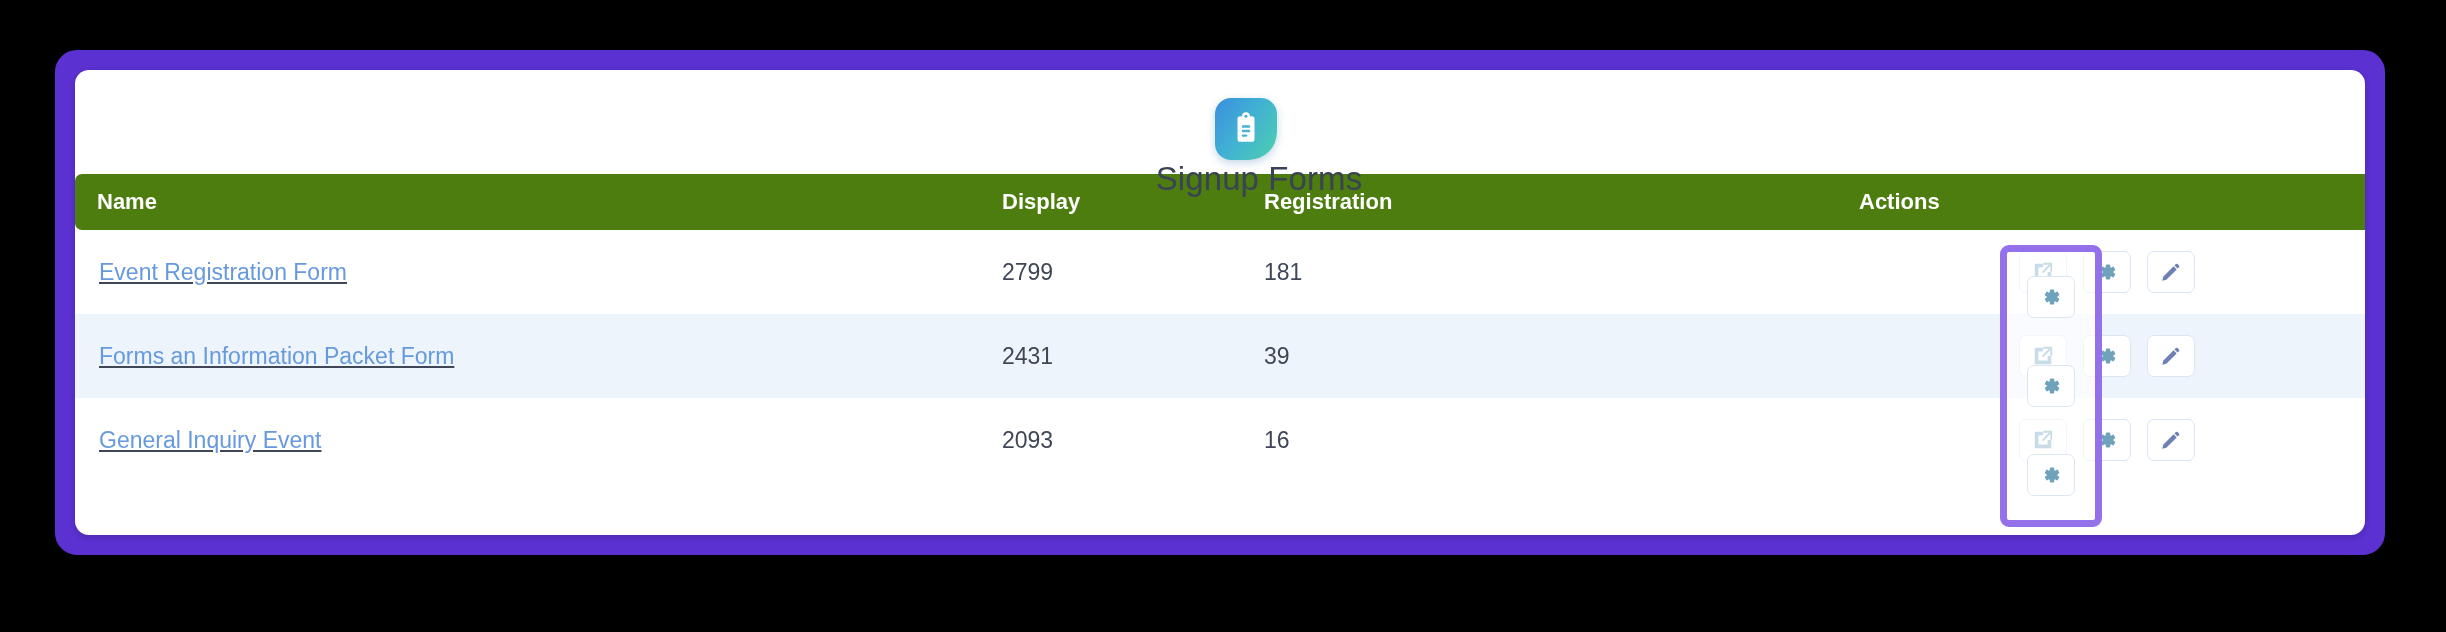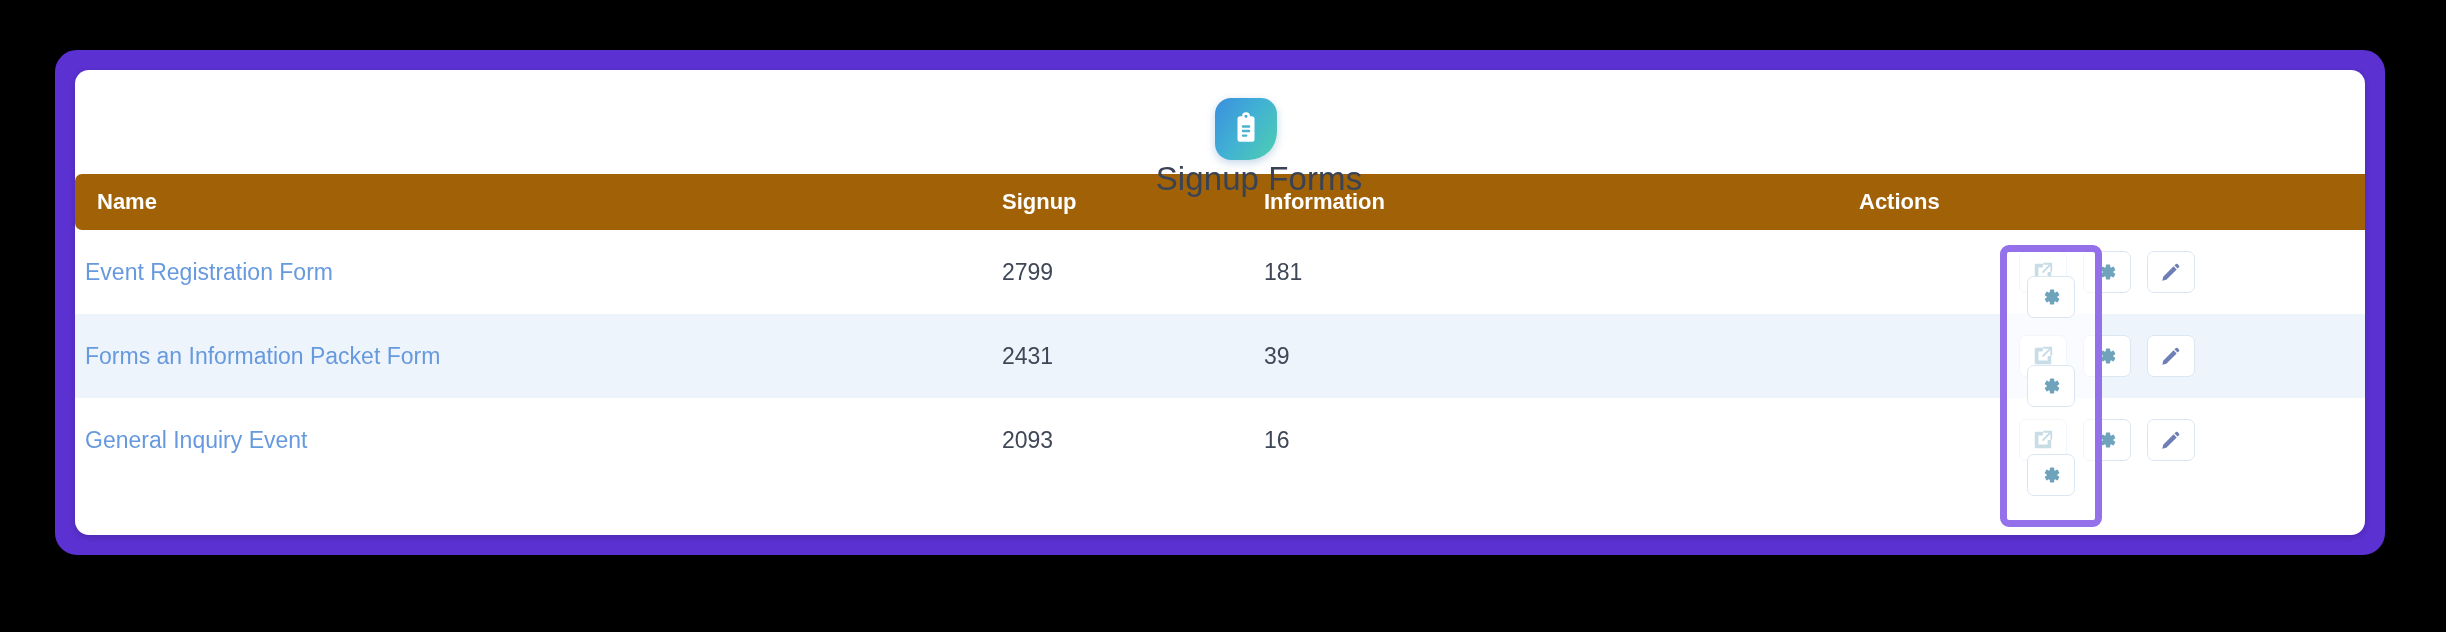--- a/index.html
+++ b/index.html
@@ -74,21 +74,21 @@
   
   #forms-table {
     width: 2256px;
     margin: 12px auto 0 auto;
     border-collapse: separate;
     border-spacing: 0;
     table-layout: fixed;
   }
 
   #forms-table thead th {
-    background: #a16207;
+    background: #4d7c0f;
     color: #ffffff;
     font-size: 22px;
     font-weight: bold;
     height: 56px;
     padding: 0;
     text-align: left;
     vertical-align: middle;
     white-space: nowrap;
   }
   #forms-table thead th:first-child { border-radius: 7px 0 0 7px; padding-left: 22px; }
@@ -103,21 +103,21 @@
 
   #forms-table tbody td {
     height: 84px;
     padding: 0;
     font-size: 23px;
     color: #3f4756;
     vertical-align: middle;
     background: #ffffff;
   }
   #forms-table tbody tr.alt td { background: #eef4fc; }
-  #forms-table tbody td.cell-name { padding-left: 10px; }
+  #forms-table tbody td.cell-name { padding-left: 24px; text-decoration: underline; }
 
   .form-link {
     color: #6699dd;
     font-size: 23px;
     text-decoration: none;
     cursor: pointer;
     white-space: nowrap;
   }
 
   
@@ -180,22 +180,22 @@
           <rect x="9" y="15.8" width="4" height="1.7" rx="0.85" fill="#49b4cf"></rect>
         </svg>
       </div>
       <div id="page-title">Signup Forms</div>
     </div>
 
     <table id="forms-table">
       <thead>
         <tr>
           <th class="col-name">Name</th>
-          <th class="col-display">Signup</th>
-          <th class="col-submissions">Information</th>
+          <th class="col-display">Display</th>
+          <th class="col-submissions">Registration</th>
           <th class="col-actions">Actions</th>
         </tr>
       </thead>
       <tbody>
 
         <tr>
           <td class="cell-name">
             <a class="form-link">Event Registration Form</a>
           </td>
           <td>2799</td>

